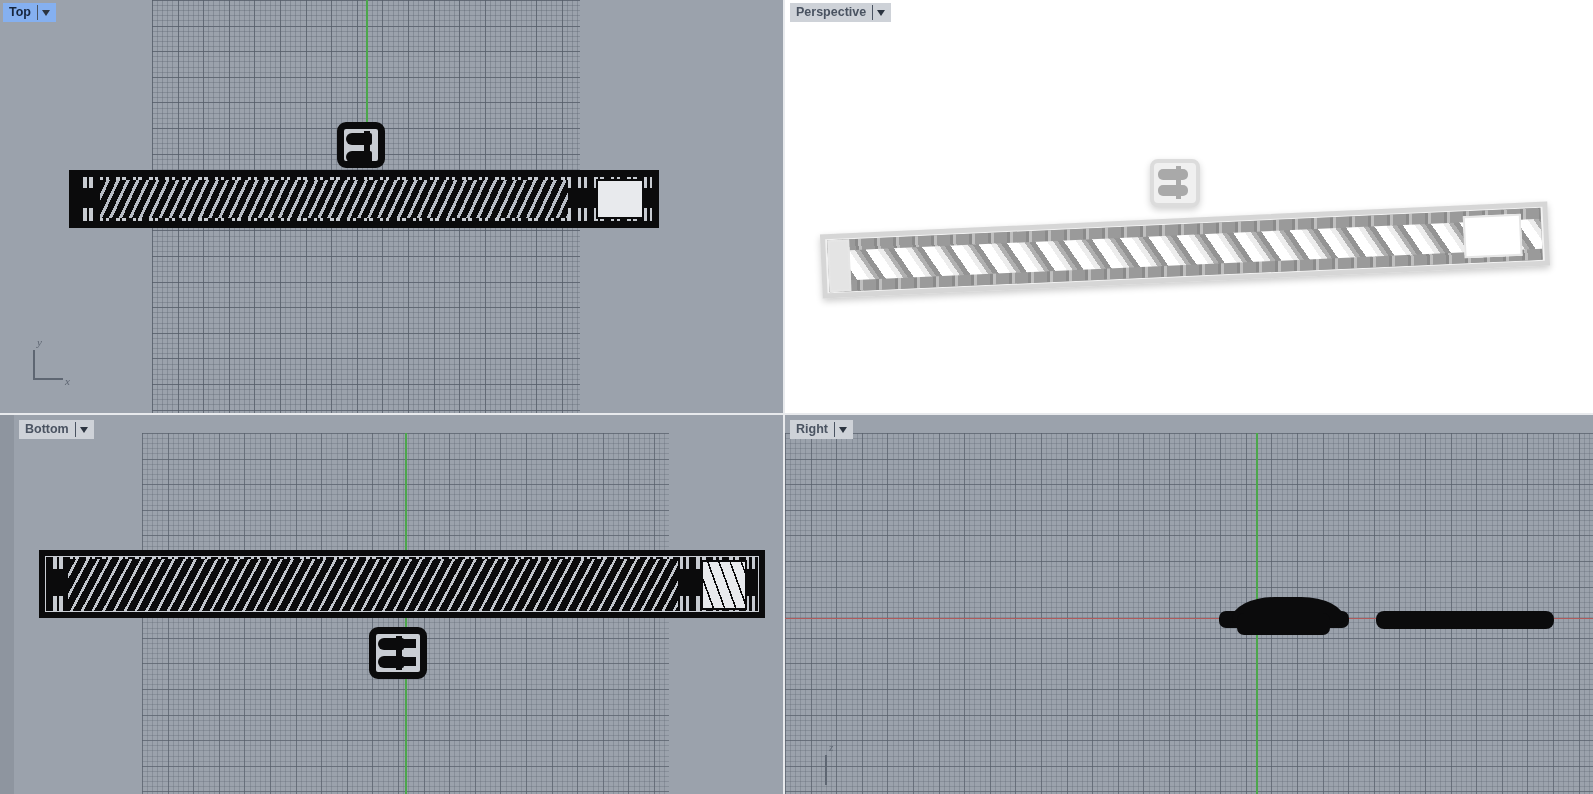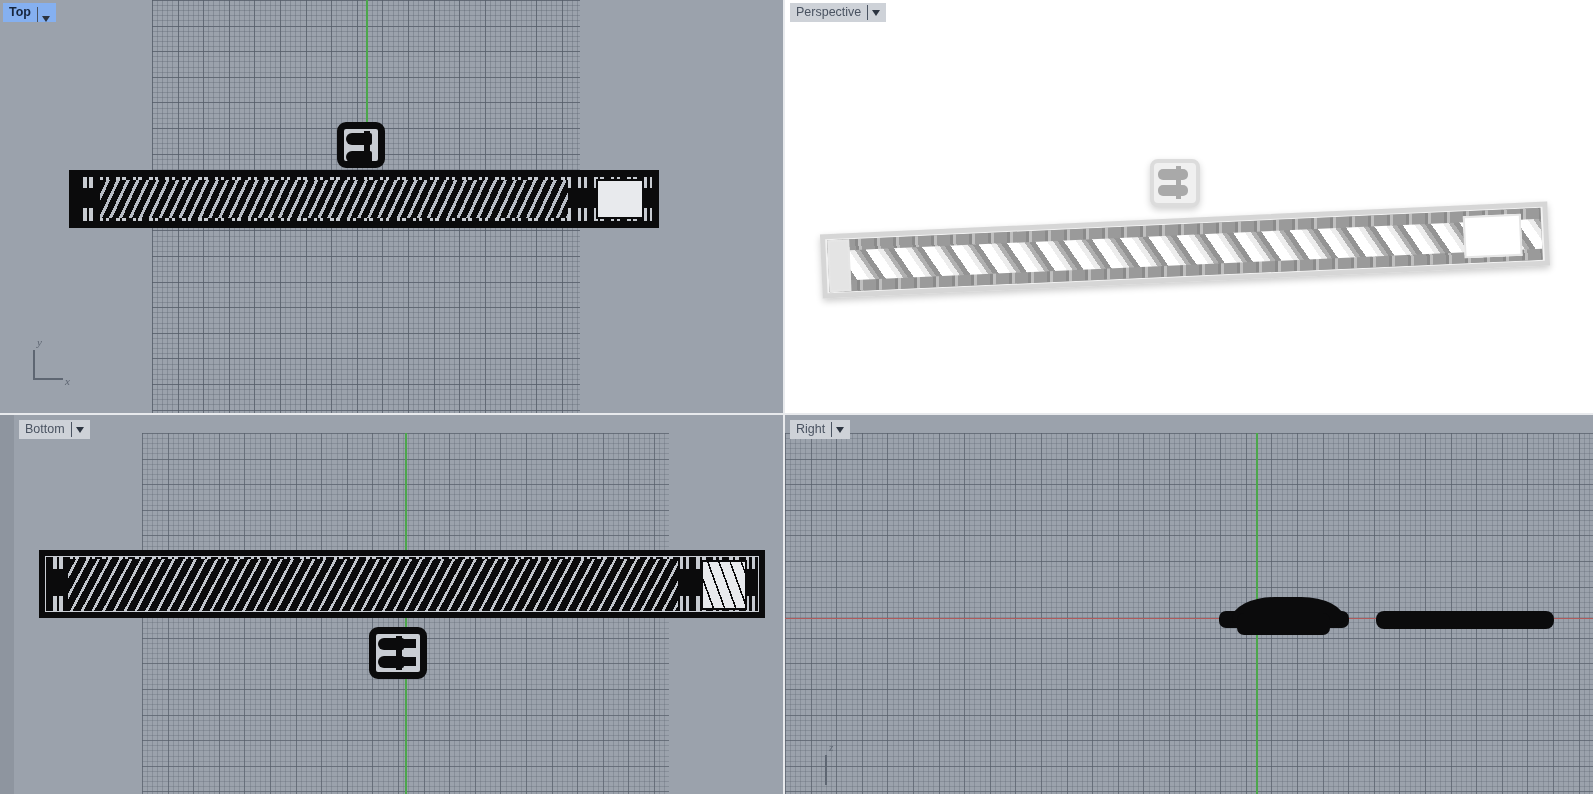--- a/index.html
+++ b/index.html
@@ -72,26 +72,25 @@
     padding: 0 2px 0 6px;
     font-size: 12.5px;
     line-height: 19px;
     white-space: nowrap;
     user-select: none;
   }
   .vp-title.active {
     background: #85b0f0;
     color: #16253d;
     font-weight: bold;
-    align-items: flex-end;
   }
   .vp-title.inactive {
     background: #ced2d8;
     color: #4a5361;
-    font-weight: normal;
+    font-weight: bold;
   }
   .vp-title .lbl { padding-right: 6px; }
   .vp-title .divider {
     width: 1px;
     height: 15px;
     background: #4a5361;
     margin-right: 4px;
   }
   .vp-title .caret {
     width: 0; height: 0;

